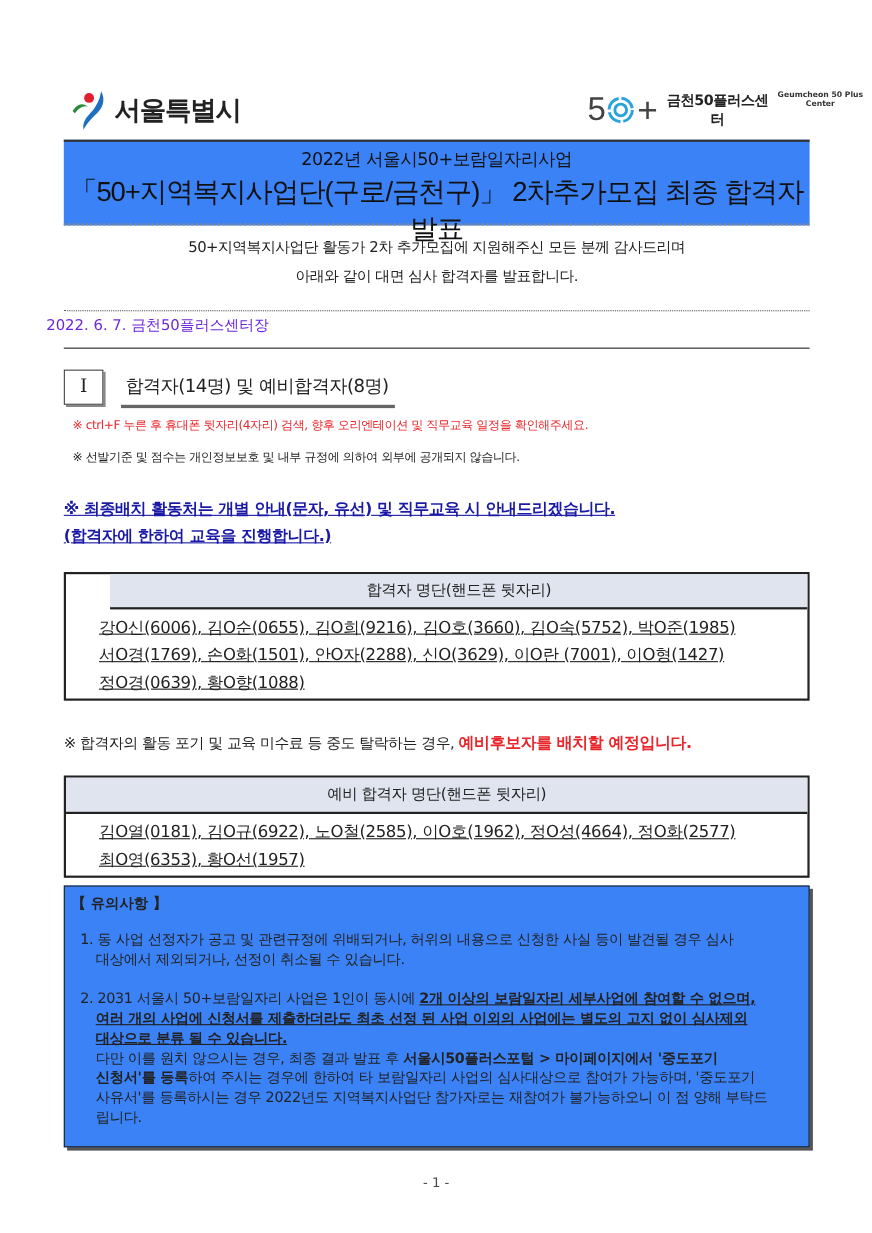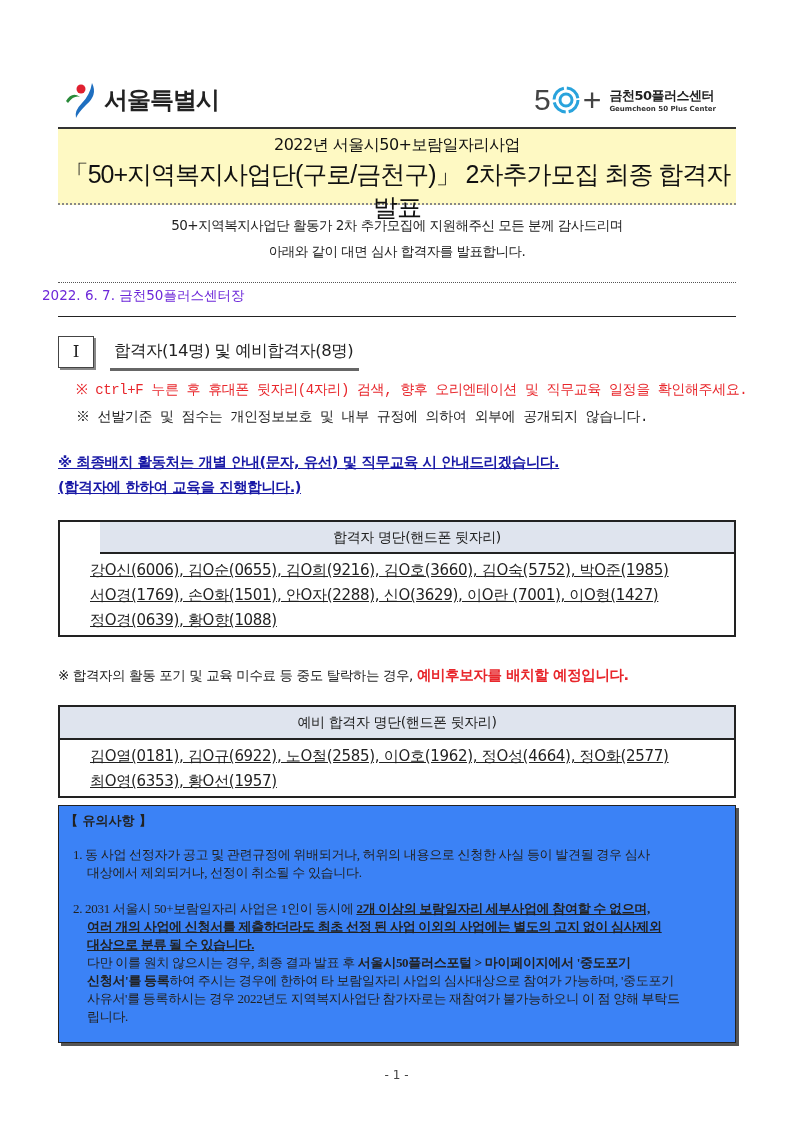--- a/index.html
+++ b/index.html
@@ -6,62 +6,62 @@
   body { width: 793px; height: 1121px; position: relative; overflow: hidden;
          font-family: "DejaVu Sans", "Liberation Sans", sans-serif; color: #222; }
   .abs { position: absolute; }
 
   
   .seoul-logo { left: 64px; top: 80px; height: 40px; display: flex; align-items: center; }
   .seoul-logo .txt { font-size: 24px; font-weight: bold; color: #222; letter-spacing: -1px; margin-left: 6px; }
   .center-logo { left: 534px; top: 80px; height: 40px; display: flex; align-items: center; }
   .center-logo .big { font-size: 30px; color: #444; font-family: "Liberation Sans", sans-serif; line-height: 1; }
   .center-logo .plus { font-size: 32px; color: #444; font-family: "Liberation Sans", sans-serif; line-height: 1; margin-left: 2px; }
-  .center-logo .names { margin-left: 8px; display: flex; flex-direction: column; }
+  .center-logo .names { margin-left: 8px; display: flex; flex-direction: row; text-align: center; }
   .center-logo .ko { font-size: 13px; font-weight: bold; color: #222; letter-spacing: -0.5px; }
   .center-logo .en { font-size: 7px; font-weight: bold; color: #333; }
 
   
-  .banner { left: 58px; top: 127px; width: 678px; height: 74px; background: #fef9c3;
+  .banner { left: 58px; top: 127px; width: 678px; height: 74px; background: #3b82f6;
             border-top: 2px solid #333; border-bottom: 2px dotted #888; text-align: center; }
   .banner .sub { font-size: 16px; margin-top: 6px; color: #111; letter-spacing: -0.5px; }
   .banner .main { font-size: 25px; margin-top: 2px; color: #111; letter-spacing: -1px; font-family: "Liberation Sans", sans-serif; }
 
   .intro { left: 58px; top: 212px; width: 678px; text-align: center; font-size: 13.5px; line-height: 26px; color: #222; letter-spacing: -0.5px; }
   .rule-dot { left: 58px; width: 678px; border-top: 1px dotted #555; }
   .dateline { left: 42px; top: 287px; width: 678px; text-align: left; font-size: 13.5px; color: #6d28d9; }
   .rule-solid { left: 58px; width: 678px; border-top: 1.5px solid #222; }
 
   
   .sec-box { left: 58px; top: 336px; width: 36px; height: 32px; border: 1.5px solid #444; box-sizing: border-box;
              text-align: center; font-family: "DejaVu Serif", serif; font-size: 17px; line-height: 29px; color: #222;
              box-shadow: 2px 2px 0 #888; background: #fff; }
   .sec-title { left: 110px; top: 336px; width: 245px; height: 32px; font-size: 16.5px; line-height: 30px; color: #222;
                border-bottom: 3px solid #666; letter-spacing: -0.5px; padding-left: 4px; }
 
-  .note { left: 76px; font-size: 14px; letter-spacing: -0.4px; white-space: nowrap; font-family: Liberation Mono, monospace; }
+  .note { left: 66px; font-size: 11px; letter-spacing: -0.4px; white-space: nowrap; }
   .note.red { color: #e8262b; }
   .note.dark { color: #222; }
 
   .blue-note { left: 58px; font-size: 14.5px; font-weight: bold; color: #1a1aa6; text-decoration: underline; letter-spacing: -0.4px; white-space: nowrap; }
 
   
   .tbl { left: 58px; width: 678px; border: 2px solid #222; box-sizing: border-box; }
   .tbl .th { background: #dfe4ee; text-align: center; font-size: 14px; color: #222; border-bottom: 2px solid #222; letter-spacing: -0.4px; }
   .tbl .td { padding: 4px 0 6px 30px; font-size: 15px; color: #222; letter-spacing: -0.3px; line-height: 25px; text-decoration: underline; }
   .tbl .td .line { white-space: nowrap; }
 
   .mid-note { left: 58px; top: 666px; font-size: 13.5px; color: #222; letter-spacing: -0.4px; white-space: nowrap; }
   .mid-note .em { color: #e8262b; font-weight: bold; font-size: 14.5px; }
 
   
   .caution { left: 58px; top: 805px; width: 678px; height: 238px; background: #3b82f6; border: 1.5px solid #222;
              box-sizing: border-box; box-shadow: 3px 3px 0 #555; }
   .caution .cap { position: absolute; left: 6px; top: 6px; font-size: 13px; font-weight: bold; color: #222; }
-  .caution .item { position: absolute; left: 14px; width: 648px; font-size: 13px; line-height: 18px; color: #222; letter-spacing: -0.3px; font-family: Liberation Serif, serif; }
+  .caution .item { position: absolute; left: 14px; width: 648px; font-size: 13px; line-height: 18px; color: #222; letter-spacing: -0.3px; }
   .caution .item p { margin: 0; }
   .caution .indent { padding-left: 14px; }
   .u { text-decoration: underline; font-weight: bold; }
   .b { font-weight: bold; }
 
   .page-no { left: 0; top: 1068px; width: 793px; text-align: center; font-size: 12px; color: #444; }
 </style>
 </head>
 <body>
 

